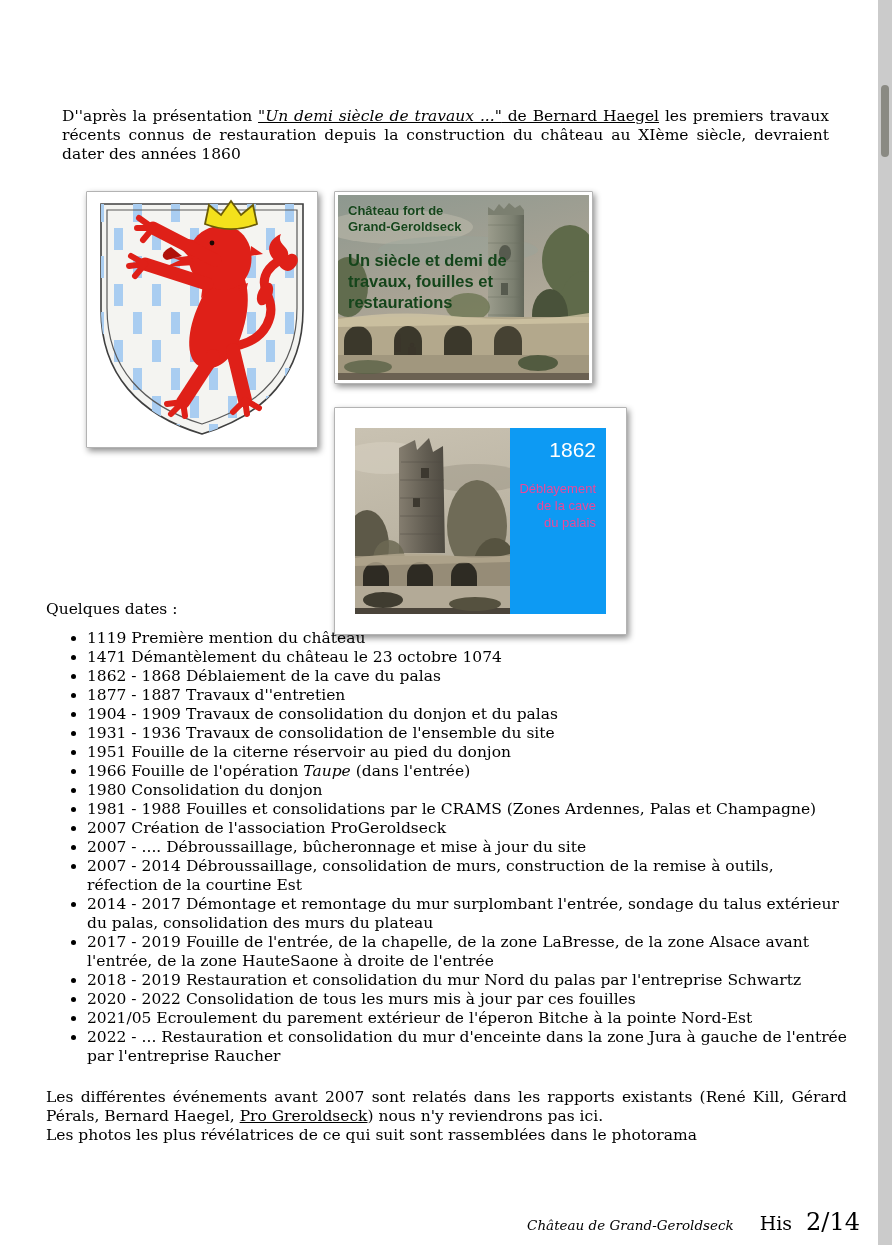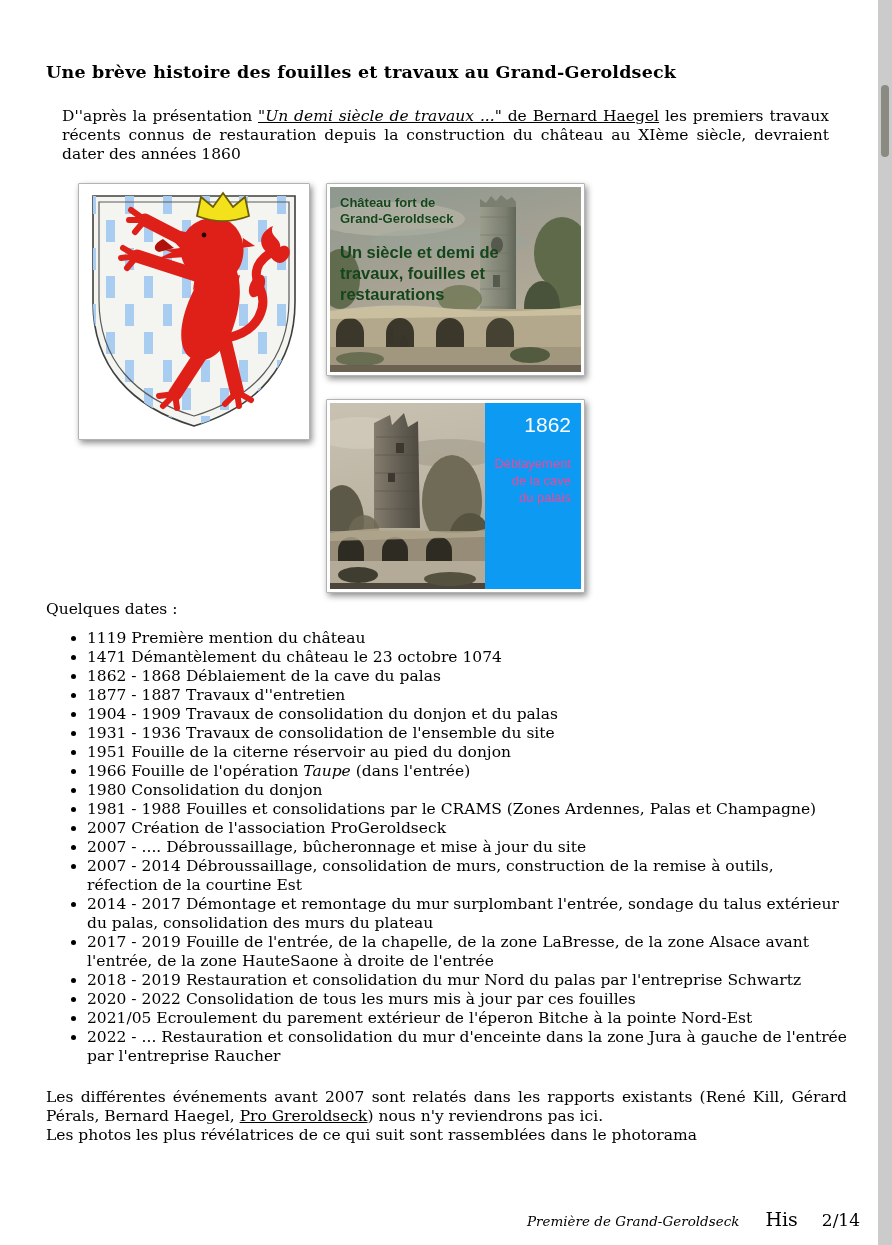--- a/index.html
+++ b/index.html
@@ -11,25 +11,25 @@
     position:absolute; left:46px; top:62px;
     font-size:17.5px; font-weight:bold; letter-spacing:0.2px; margin:0;
   }
   .intro {
     position:absolute; left:62px; top:107px; width:767px;
     font-size:15.5px; line-height:19px; text-align:justify; margin:0;
   }
   a.doclink { color:#000; text-decoration:underline; cursor:pointer; }
   .fig {
     position:absolute; background:#ffffff; border:1px solid #b3b3b3;
-    box-shadow:2px 3px 6px rgba(0,0,0,0.45); border-radius:1px; margin:8px;
+    box-shadow:2px 3px 6px rgba(0,0,0,0.45); border-radius:1px; margin:16px;
   }
   #fig-blason { left:70px;  top:175px; width:222px; height:247px; padding:4px; }
   #fig-cover1 { left:318px; top:175px; width:251px; height:185px; padding:3px; }
-  #fig-cover2 { left:318px; top:391px; width:251px; height:186px; padding:3px; }
+  #fig-cover2 { left:318px; top:391px; width:251px; height:186px; padding:20px; }
   .fig svg { display:block; }
   .cover-inner { position:relative; width:100%; height:100%; }
   .cover-overlay { position:absolute; font-family:"Liberation Sans", sans-serif; }
   .c1-heading {
     left:10px; top:8px; color:#15451b; font-size:13px; font-weight:bold; line-height:16px;
     text-shadow:0 0 2px rgba(220,225,215,0.35);
   }
   .c1-sub {
     left:10px; top:55px; color:#15451b; font-size:16.5px; font-weight:bold; line-height:21px;
   }
@@ -46,35 +46,34 @@
   .outro { position:absolute; left:46px; top:1088px; width:801px; font-size:15.5px; line-height:19px; }
   .outro .p1 { text-align:justify; margin:0; }
   .outro .p2 { margin:0; }
   .outro .p3 { margin:0; }
   .page-footer {
     position:absolute; left:0; top:1208px; width:860px; height:22px;
     display:flex; justify-content:flex-end; align-items:baseline;
   }
   .footer-doc-title { font-style:italic; font-size:13.5px; }
   .footer-section { font-size:19px; margin-left:26px; }
-  .footer-page { font-size:17px; margin-left:24px; }
+  .footer-page { font-size:24px; margin-left:14px; }
   .scrollbar {
     position:absolute; right:0; top:0; width:14px; height:1245px; background:#cbcbcb;
   }
   .scrollbar-thumb {
     position:absolute; left:3px; top:85px; width:8px; height:72px;
     background:#8a8a83; border-radius:4px;
   }
 </style>
 </head>
 <body>
 
 <div id="page">
 
-  <h1 class="page-title">Une brève histoire des fouilles et travaux au Grand-Geroldseck</h1>
 
   <p class="intro"><span>D''après la présentation </span><a class="doclink"><i>"Un demi siècle de travaux ..."</i><span> de Bernard Haegel</span></a><span> les premiers travaux récents connus de restauration depuis la construction du château au XIème siècle, devraient dater des années 1860</span></p>
 
   <figure class="fig" id="fig-blason">
     <svg width="222" height="247" viewBox="0 0 222 247">
       <defs>
         <pattern id="billets" width="38" height="56" patternUnits="userSpaceOnUse">
           <rect x="4" y="4" width="9" height="22" fill="#a9cdf1"></rect>
           <rect x="23" y="32" width="9" height="22" fill="#a9cdf1"></rect>
         </pattern>
@@ -252,21 +251,21 @@
         <li>2022 - ... Restauration et consolidation du mur d'enceinte dans la zone Jura à gauche de l'entrée par l'entreprise Raucher</li>
       </ul>
   </div>
 
   <div class="outro">
     <p class="p1"><span>Les différentes événements avant 2007 sont relatés dans les rapports existants (René Kill, Gérard Pérals, Bernard Haegel, </span><a class="doclink">Pro Greroldseck</a><span>) nous n'y reviendrons pas ici.</span></p>
     <p class="p2">Les photos les plus révélatrices de ce qui suit sont rassemblées dans le photorama</p>
   </div>
 
   <div class="page-footer">
-    <span class="footer-doc-title">Première de Grand-Geroldseck</span>
+    <span class="footer-doc-title">Château de Grand-Geroldseck</span>
     <span class="footer-section">His</span>
     <span class="footer-page">2/14</span>
   </div>
 
   <div class="scrollbar">
     <div class="scrollbar-thumb"></div>
   </div>
 
 </div>
 

